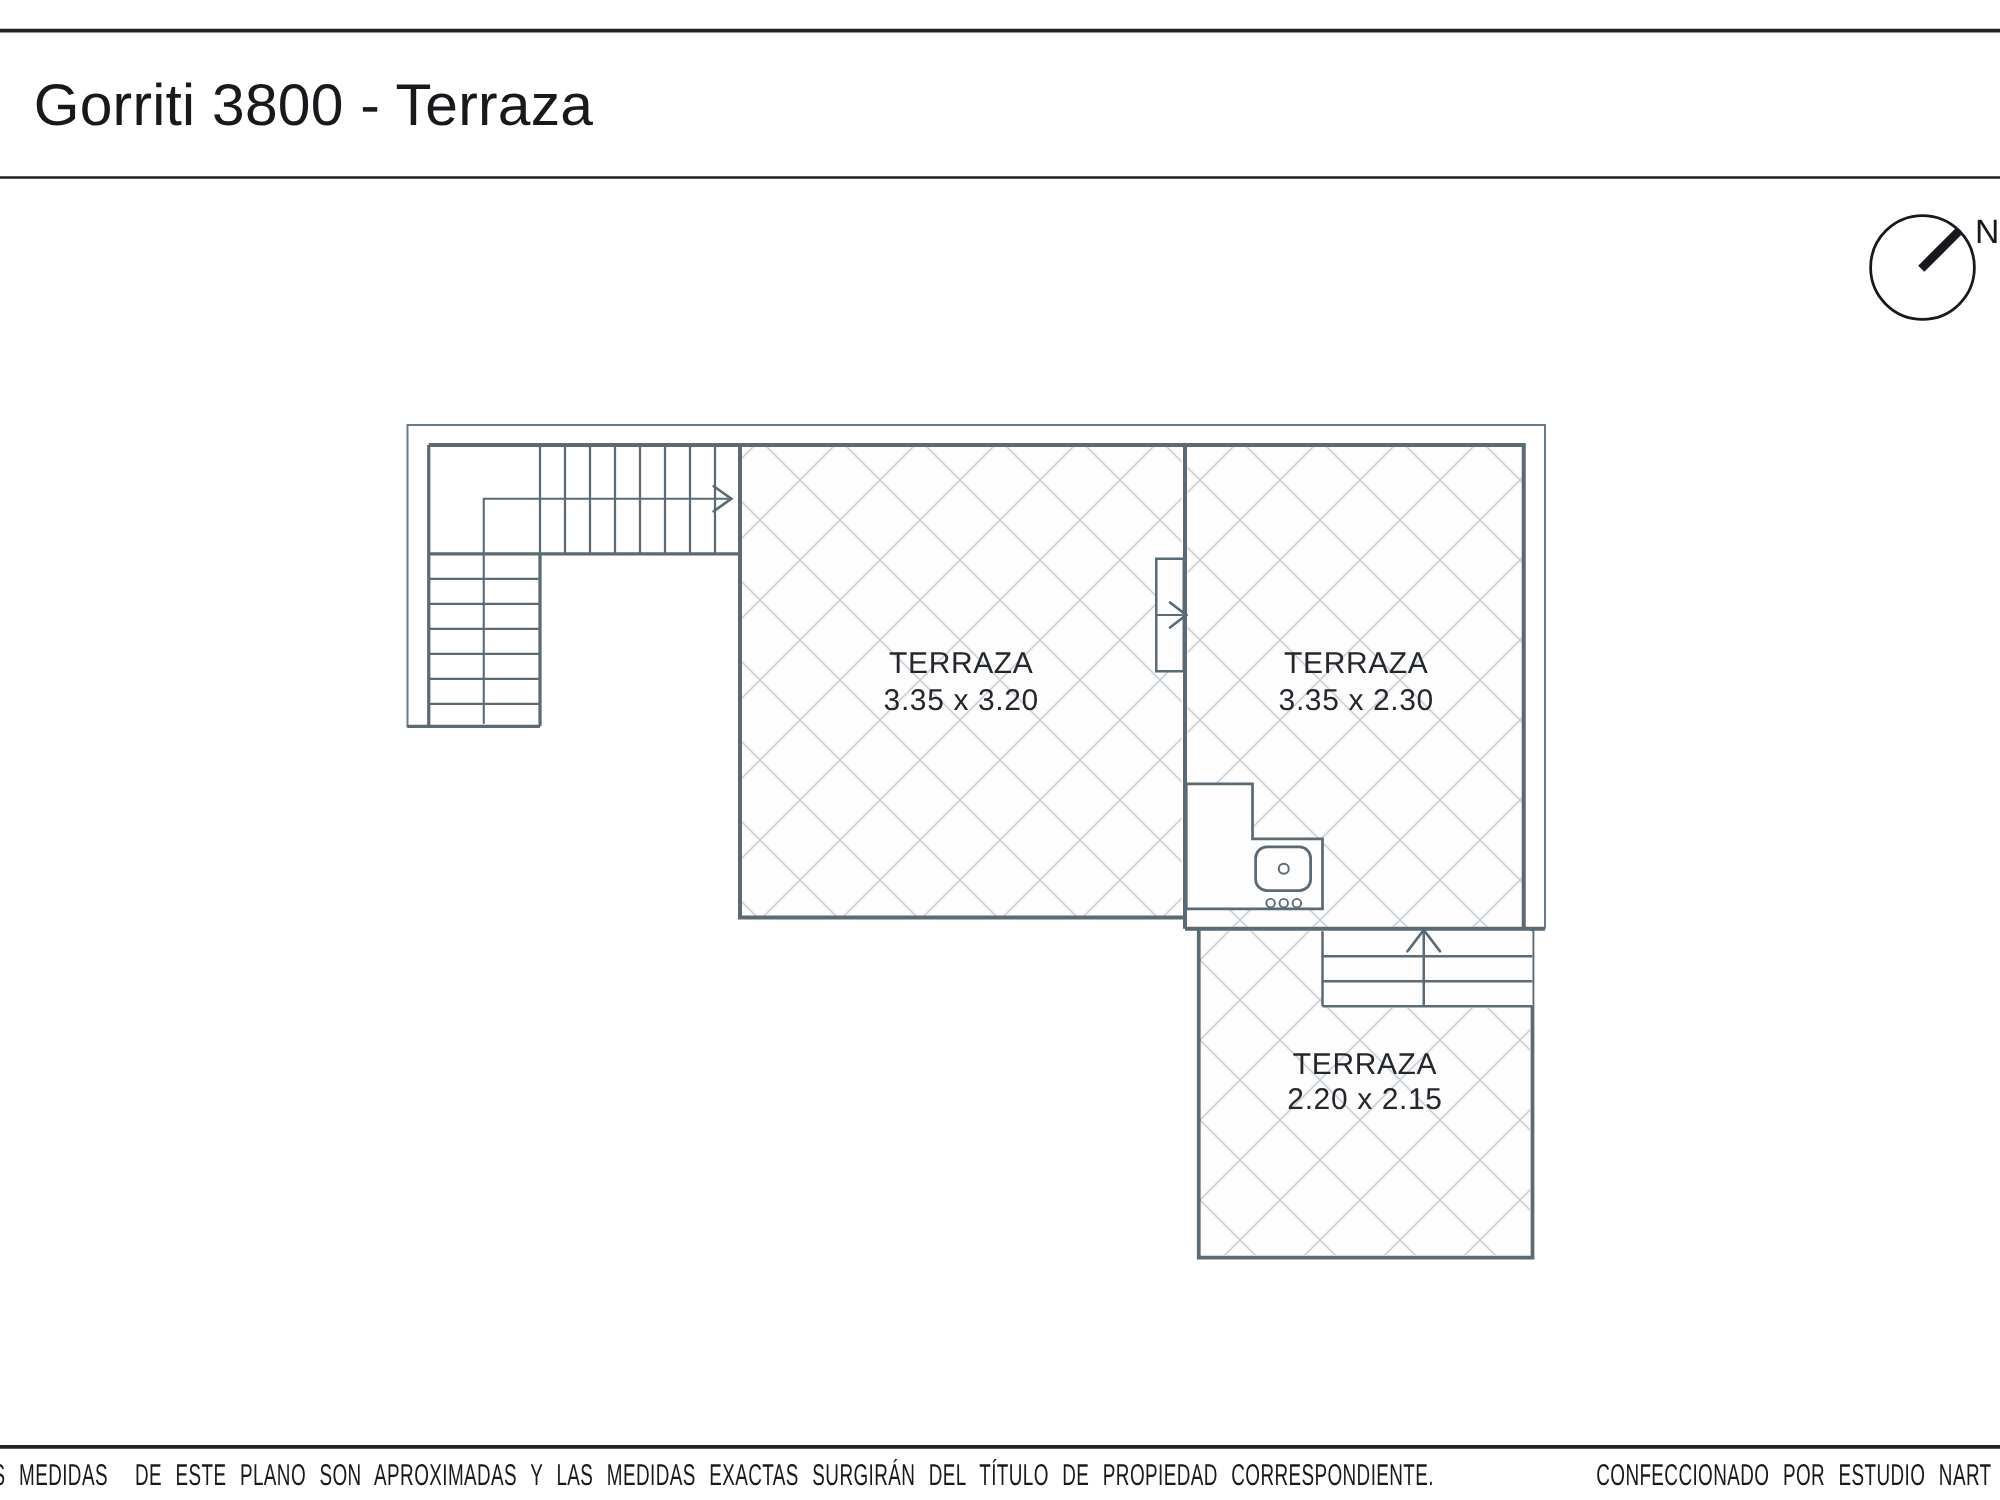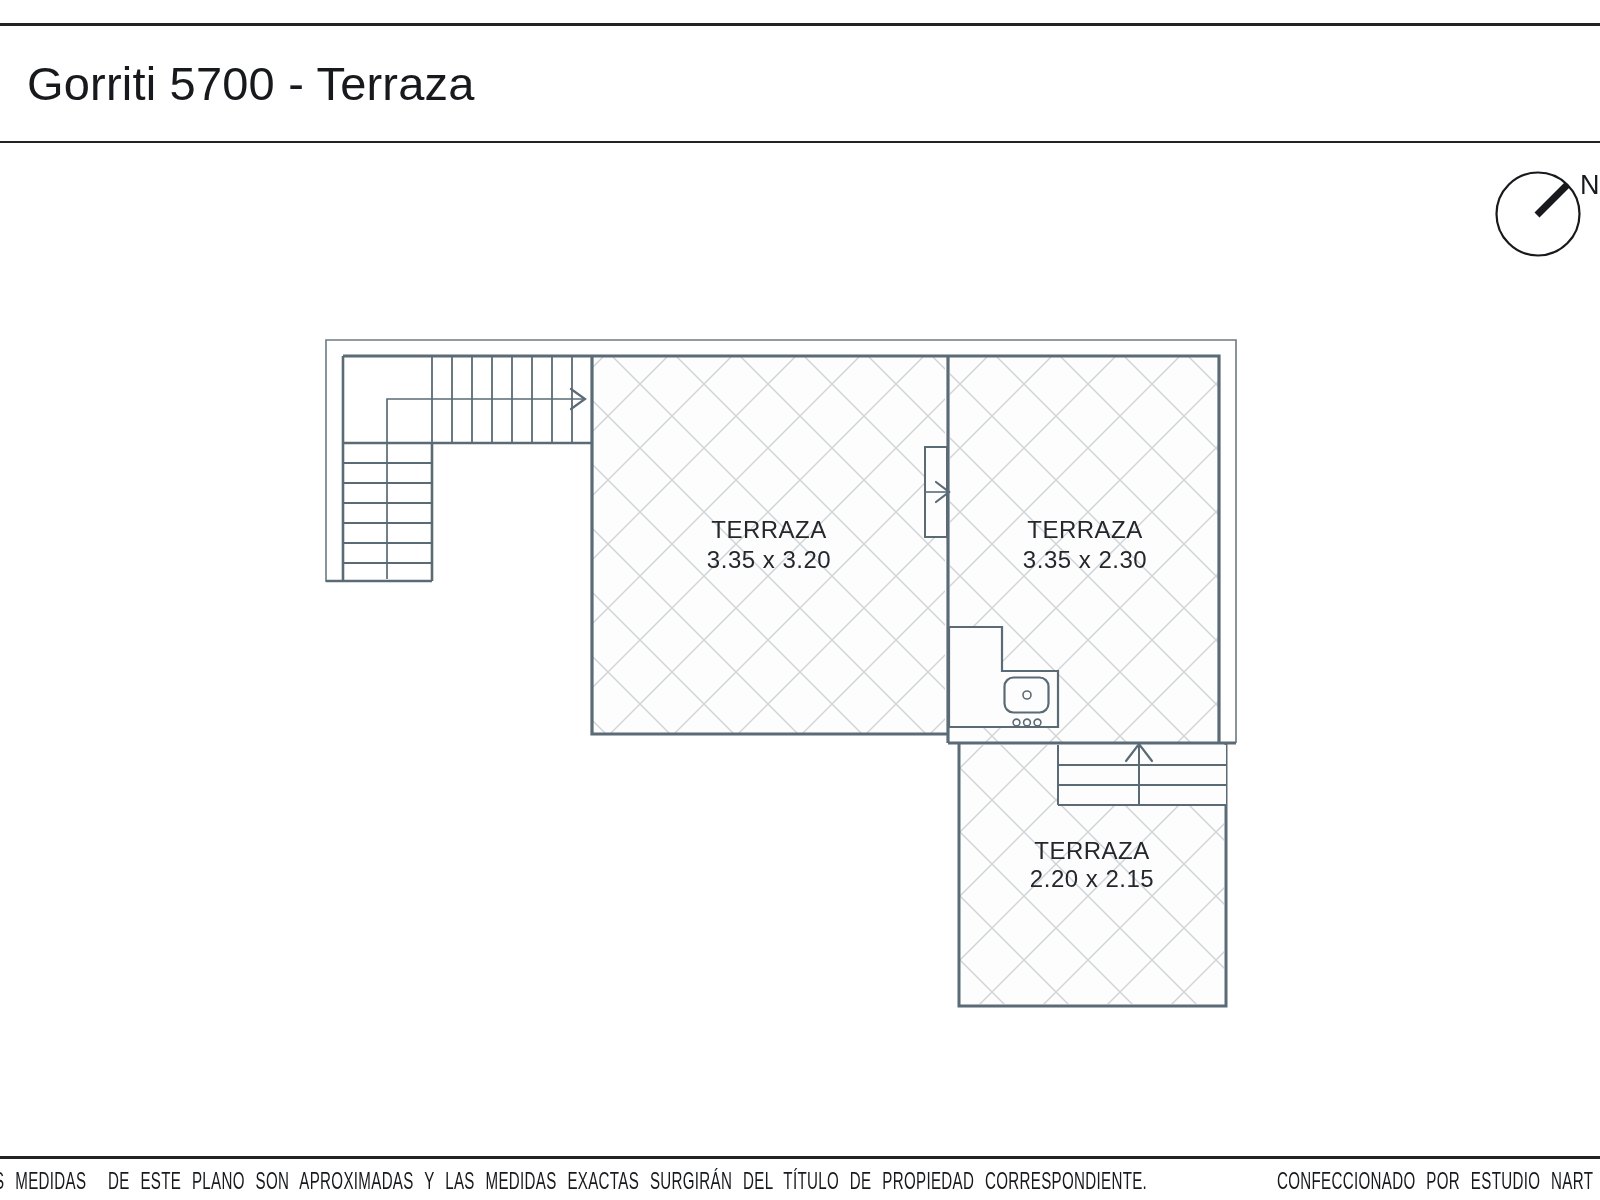--- a/index.html
+++ b/index.html
@@ -45,21 +45,21 @@
   }
   .footer-disclaimer{left:-6px;}
   .footer-credit{left:1277px;}
 </style>
 </head>
 <body>
 
 <div class="page">
 
   <div class="rule rule-top"></div>
-  <div class="page-title">Gorriti 5700 - Terraza</div>
+  <div class="page-title">Gorriti 3800 - Terraza</div>
   <div class="rule rule-under-title"></div>
 
   <svg class="plan-svg" width="1600" height="1200" viewBox="0 0 1600 1200">
     <defs>
       <pattern id="crosshatch" width="64" height="64" patternUnits="userSpaceOnUse">
         <path d="M0 0 L64 64 M64 0 L0 64" stroke="#ced3d6" stroke-width="1.4" fill="none"></path>
       </pattern>
     </defs>
 
     <g>

